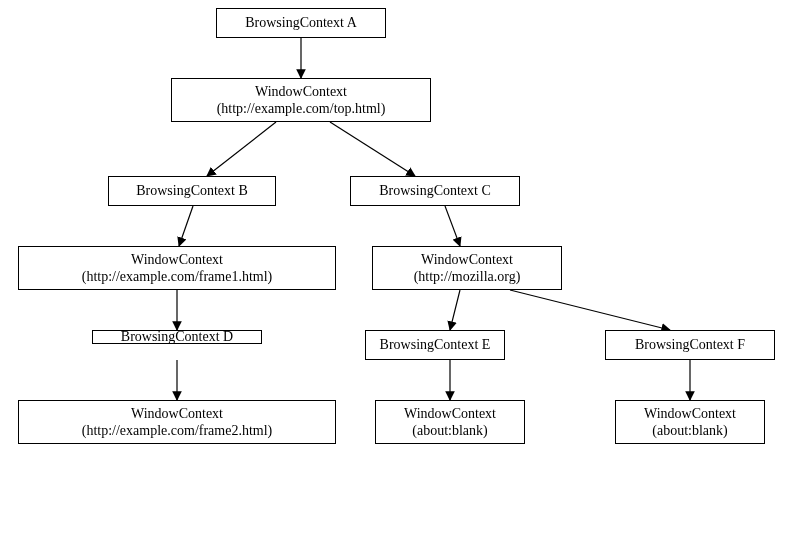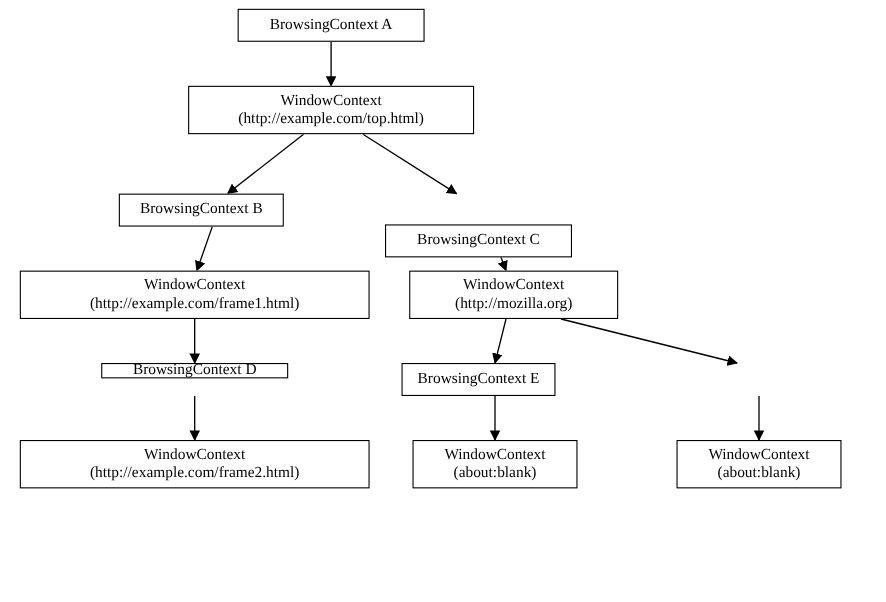--- a/index.html
+++ b/index.html
@@ -72,34 +72,35 @@
     <line x1="450" y1="360" x2="450" y2="400" stroke="#000" stroke-width="1.2" marker-end="url(#arrow)"></line>
 
     <line x1="690" y1="360" x2="690" y2="400" stroke="#000" stroke-width="1.2" marker-end="url(#arrow)"></line>
   </svg>
 
   <div class="node" style="left:216px; top:8px; width:170px; height:30px;">BrowsingContext A</div>
 
   <div class="node" style="left:171px; top:78px; width:260px; height:44px;">WindowContext
 (http://example.com/top.html)</div>
 
-  <div class="node" style="left:108px; top:176px; width:150px; height:30px;">BrowsingContext B</div>
+  <div class="node" style="left:108px; top:176px; width:168px; height:30px;">BrowsingContext B</div>
 
-  <div class="node" style="left:350px; top:176px; width:170px; height:30px;margin-top:28px;">BrowsingContext C</div>
+  <div class="node" style="left:350px; top:176px; width:170px; height:30px;">BrowsingContext C</div>
 
   <div class="node" style="left:18px; top:246px; width:318px; height:44px;">WindowContext
 (http://example.com/frame1.html)</div>
 
   <div class="node" style="left:372px; top:246px; width:190px; height:44px;">WindowContext
 (http://mozilla.org)</div>
 
   <div class="node" style="left:92px; top:330px; width:170px; height:14px;">BrowsingContext D</div>
 
   <div class="node" style="left:365px; top:330px; width:140px; height:30px;">BrowsingContext E</div>
 
+  <div class="node" style="left:605px; top:330px; width:170px; height:30px;">BrowsingContext F</div>
 
   <div class="node" style="left:18px; top:400px; width:318px; height:44px;">WindowContext
 (http://example.com/frame2.html)</div>
 
   <div class="node" style="left:375px; top:400px; width:150px; height:44px;">WindowContext
 (about:blank)</div>
 
   <div class="node" style="left:615px; top:400px; width:150px; height:44px;">WindowContext
 (about:blank)</div>
 

